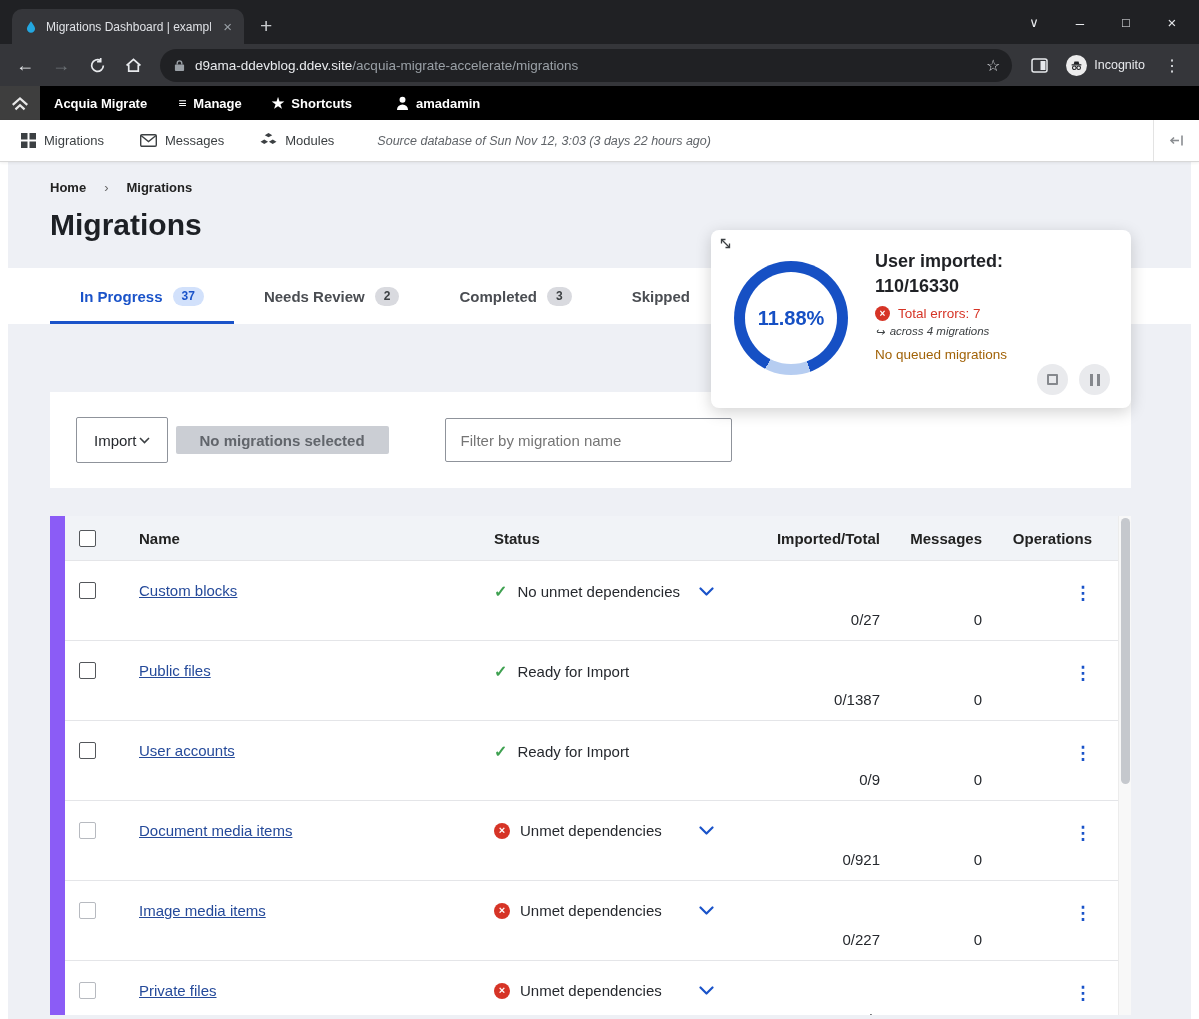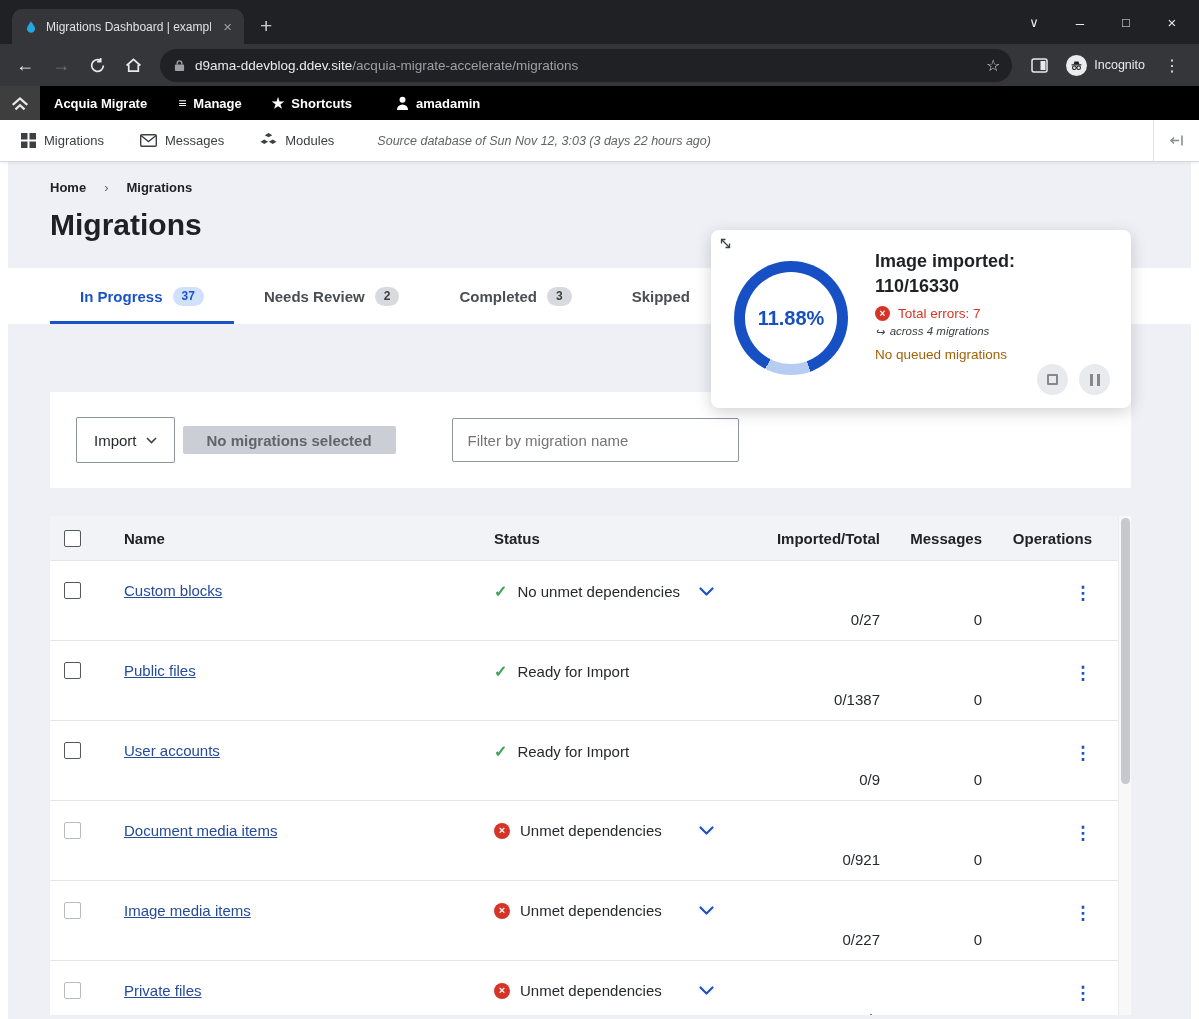--- a/index.html
+++ b/index.html
@@ -54,29 +54,29 @@
   .tabitem { display:flex; align-items:center; gap:10px; padding:0 30px; font-size:15px; font-weight:bold; color:#4a4d52; position:relative; }
   .tabitem.active { color:#1a53c9; }
   .tabitem.active::after { content:""; position:absolute; left:0; right:0; bottom:0; height:3px; background:#1a53c9; }
   .badge { background:#d9dadf; color:#3c4043; border-radius:11px; padding:2.5px 9px; font-size:12px; font-weight:bold; }
   .tabitem.active .badge { background:#d2e1fb; color:#1a53c9; }
   .badge:empty { display:none; }
 
   
   .controls { margin:68px 60px 0 42px; height:96px; background:#fff; display:flex; align-items:center; padding:0 26px; }
   .import-btn { height:46px; padding:0 17px; background:#fff; border:1px solid #8f939b; border-radius:2px;
-                font-size:15px; color:#26292e; display:flex; align-items:center; gap:9px; }
+                font-size:15px; color:#26292e; display:flex; align-items:center; gap:2px; }
   .nosel-btn { height:28px; margin-left:8px; padding:0 24px; background:#cbced4; border:none; border-radius:2px;
                font-size:15px; font-weight:bold; color:#61656b; }
   .filter-input { margin-left:56px; width:287px; height:44px; border:1px solid #8f939b; border-radius:2px;
                   background:#fff; font-size:15px; padding:0 15px; color:#222; }
   .filter-input::placeholder { color:#757575; }
 
   
-  .table-card { margin:28px 60px 0 42px; height:499px; background:#8b5cf6; position:relative; overflow:hidden; }
+  .table-card { margin:28px 60px 0 42px; height:499px; background:#8b5cf6; position:relative; overflow:hidden;padding-left:15px; }
   .thead, .trow { display:grid; grid-template-columns:60px 1fr 256px 130px 110px 128px; padding:0 13px 0 14px; }
   .thead { height:44px; align-items:center; background:#f1f3f7; font-size:15px; font-weight:bold; color:#222; }
   .trow { height:80px; align-items:start; padding-top:21px; border-top:1px solid #e4e5e8; background:#fff; }
   .right { text-align:right; }
   .msg { padding-right:8px; }
   .ops { text-align:right; padding-right:26px; }
   .cell-check { display:flex; }
   .checkbox { width:17px; height:17px; border:1.5px solid #54575b; border-radius:2px; background:#fff; display:inline-block; }
   .trow.dim .checkbox { border-color:#b7bac0; }
   .mig-link { color:#254a9a; font-size:15px; text-decoration:underline; cursor:pointer; }
@@ -425,21 +425,21 @@
     <svg width="13" height="13" viewBox="0 0 13 13">
         <path d="M2.5 2.5l8 8" stroke="#3c4043" stroke-width="1.3"></path>
         <path d="M2.5 6.5v-4h4" fill="none" stroke="#3c4043" stroke-width="1.3"></path>
         <path d="M10.5 6.5v4h-4" fill="none" stroke="#3c4043" stroke-width="1.3"></path>
       </svg>
   </span>
   <div class="ring">
     <span class="ring-label">11.88%</span>
   </div>
   <div class="card-body">
-    <div class="card-title">Image imported:</div>
+    <div class="card-title">User imported:</div>
     <div class="card-title">110/16330</div>
     <div class="card-errors">
       <span class="err-icon sm"></span>
       <span class="err-text">Total errors: 7</span>
     </div>
     <div class="card-across">
       <span>↪</span>
       <span>across 4 migrations</span>
     </div>
     <div class="card-queued">No queued migrations</div>

